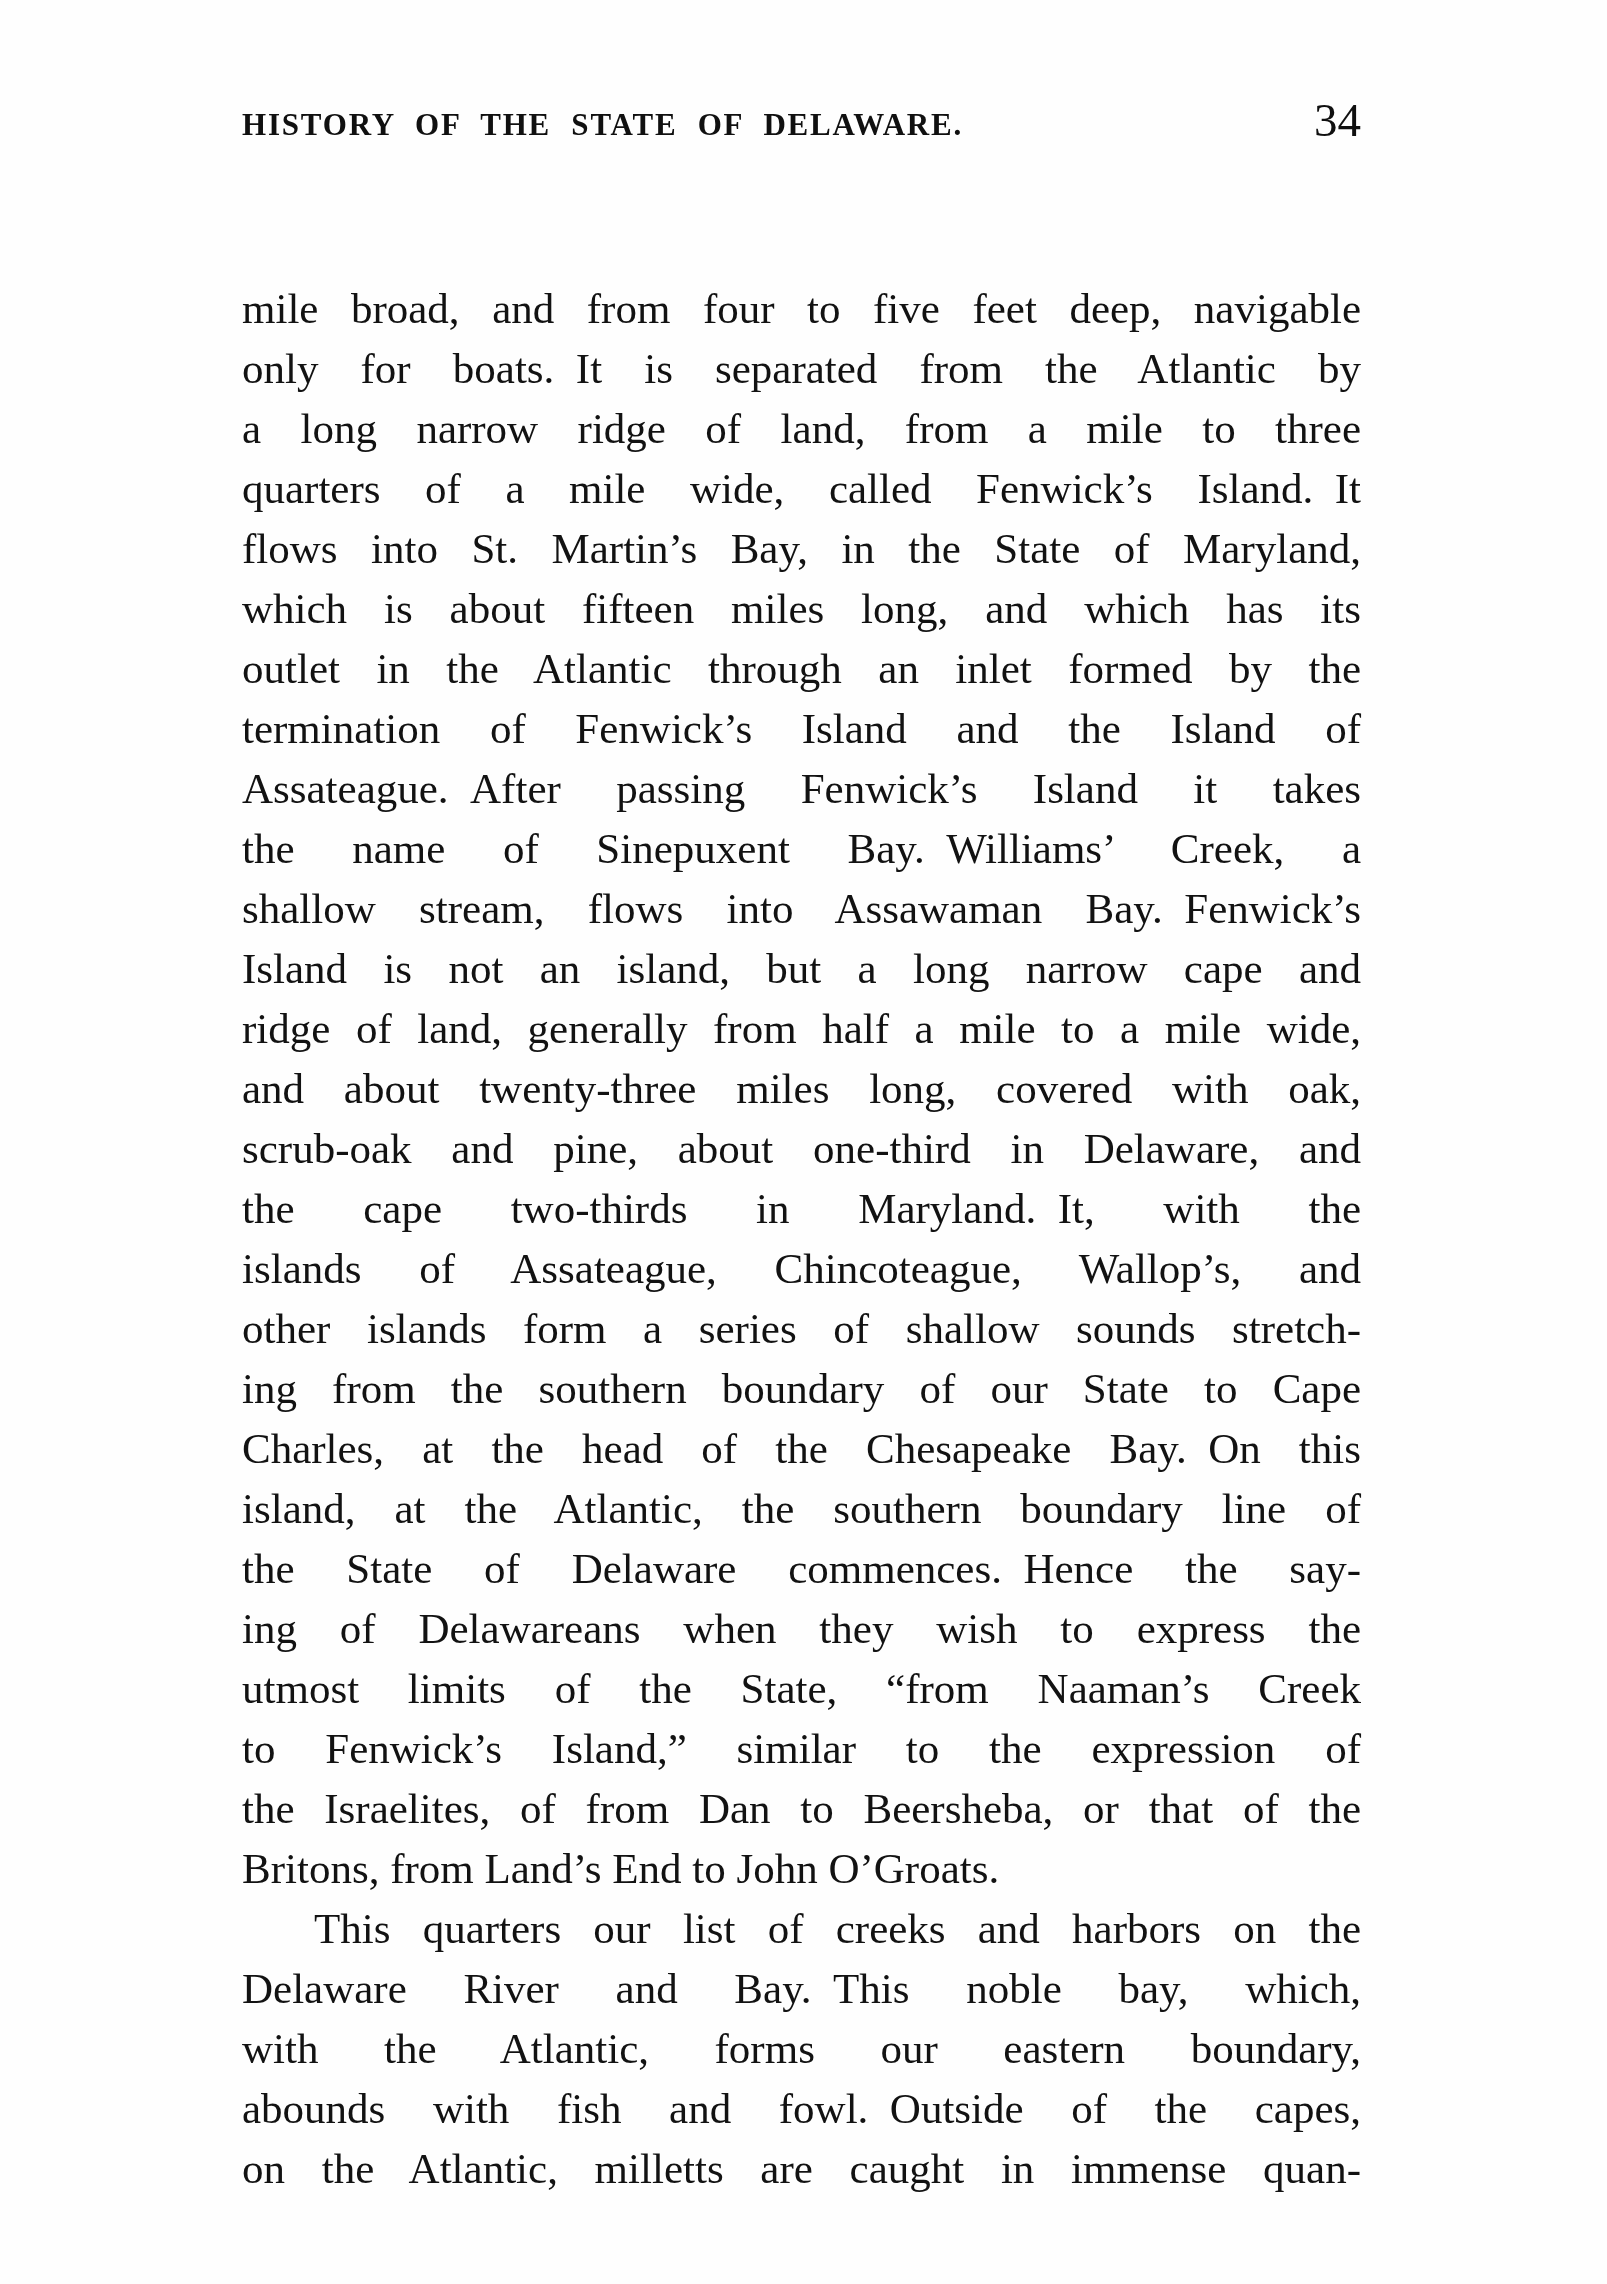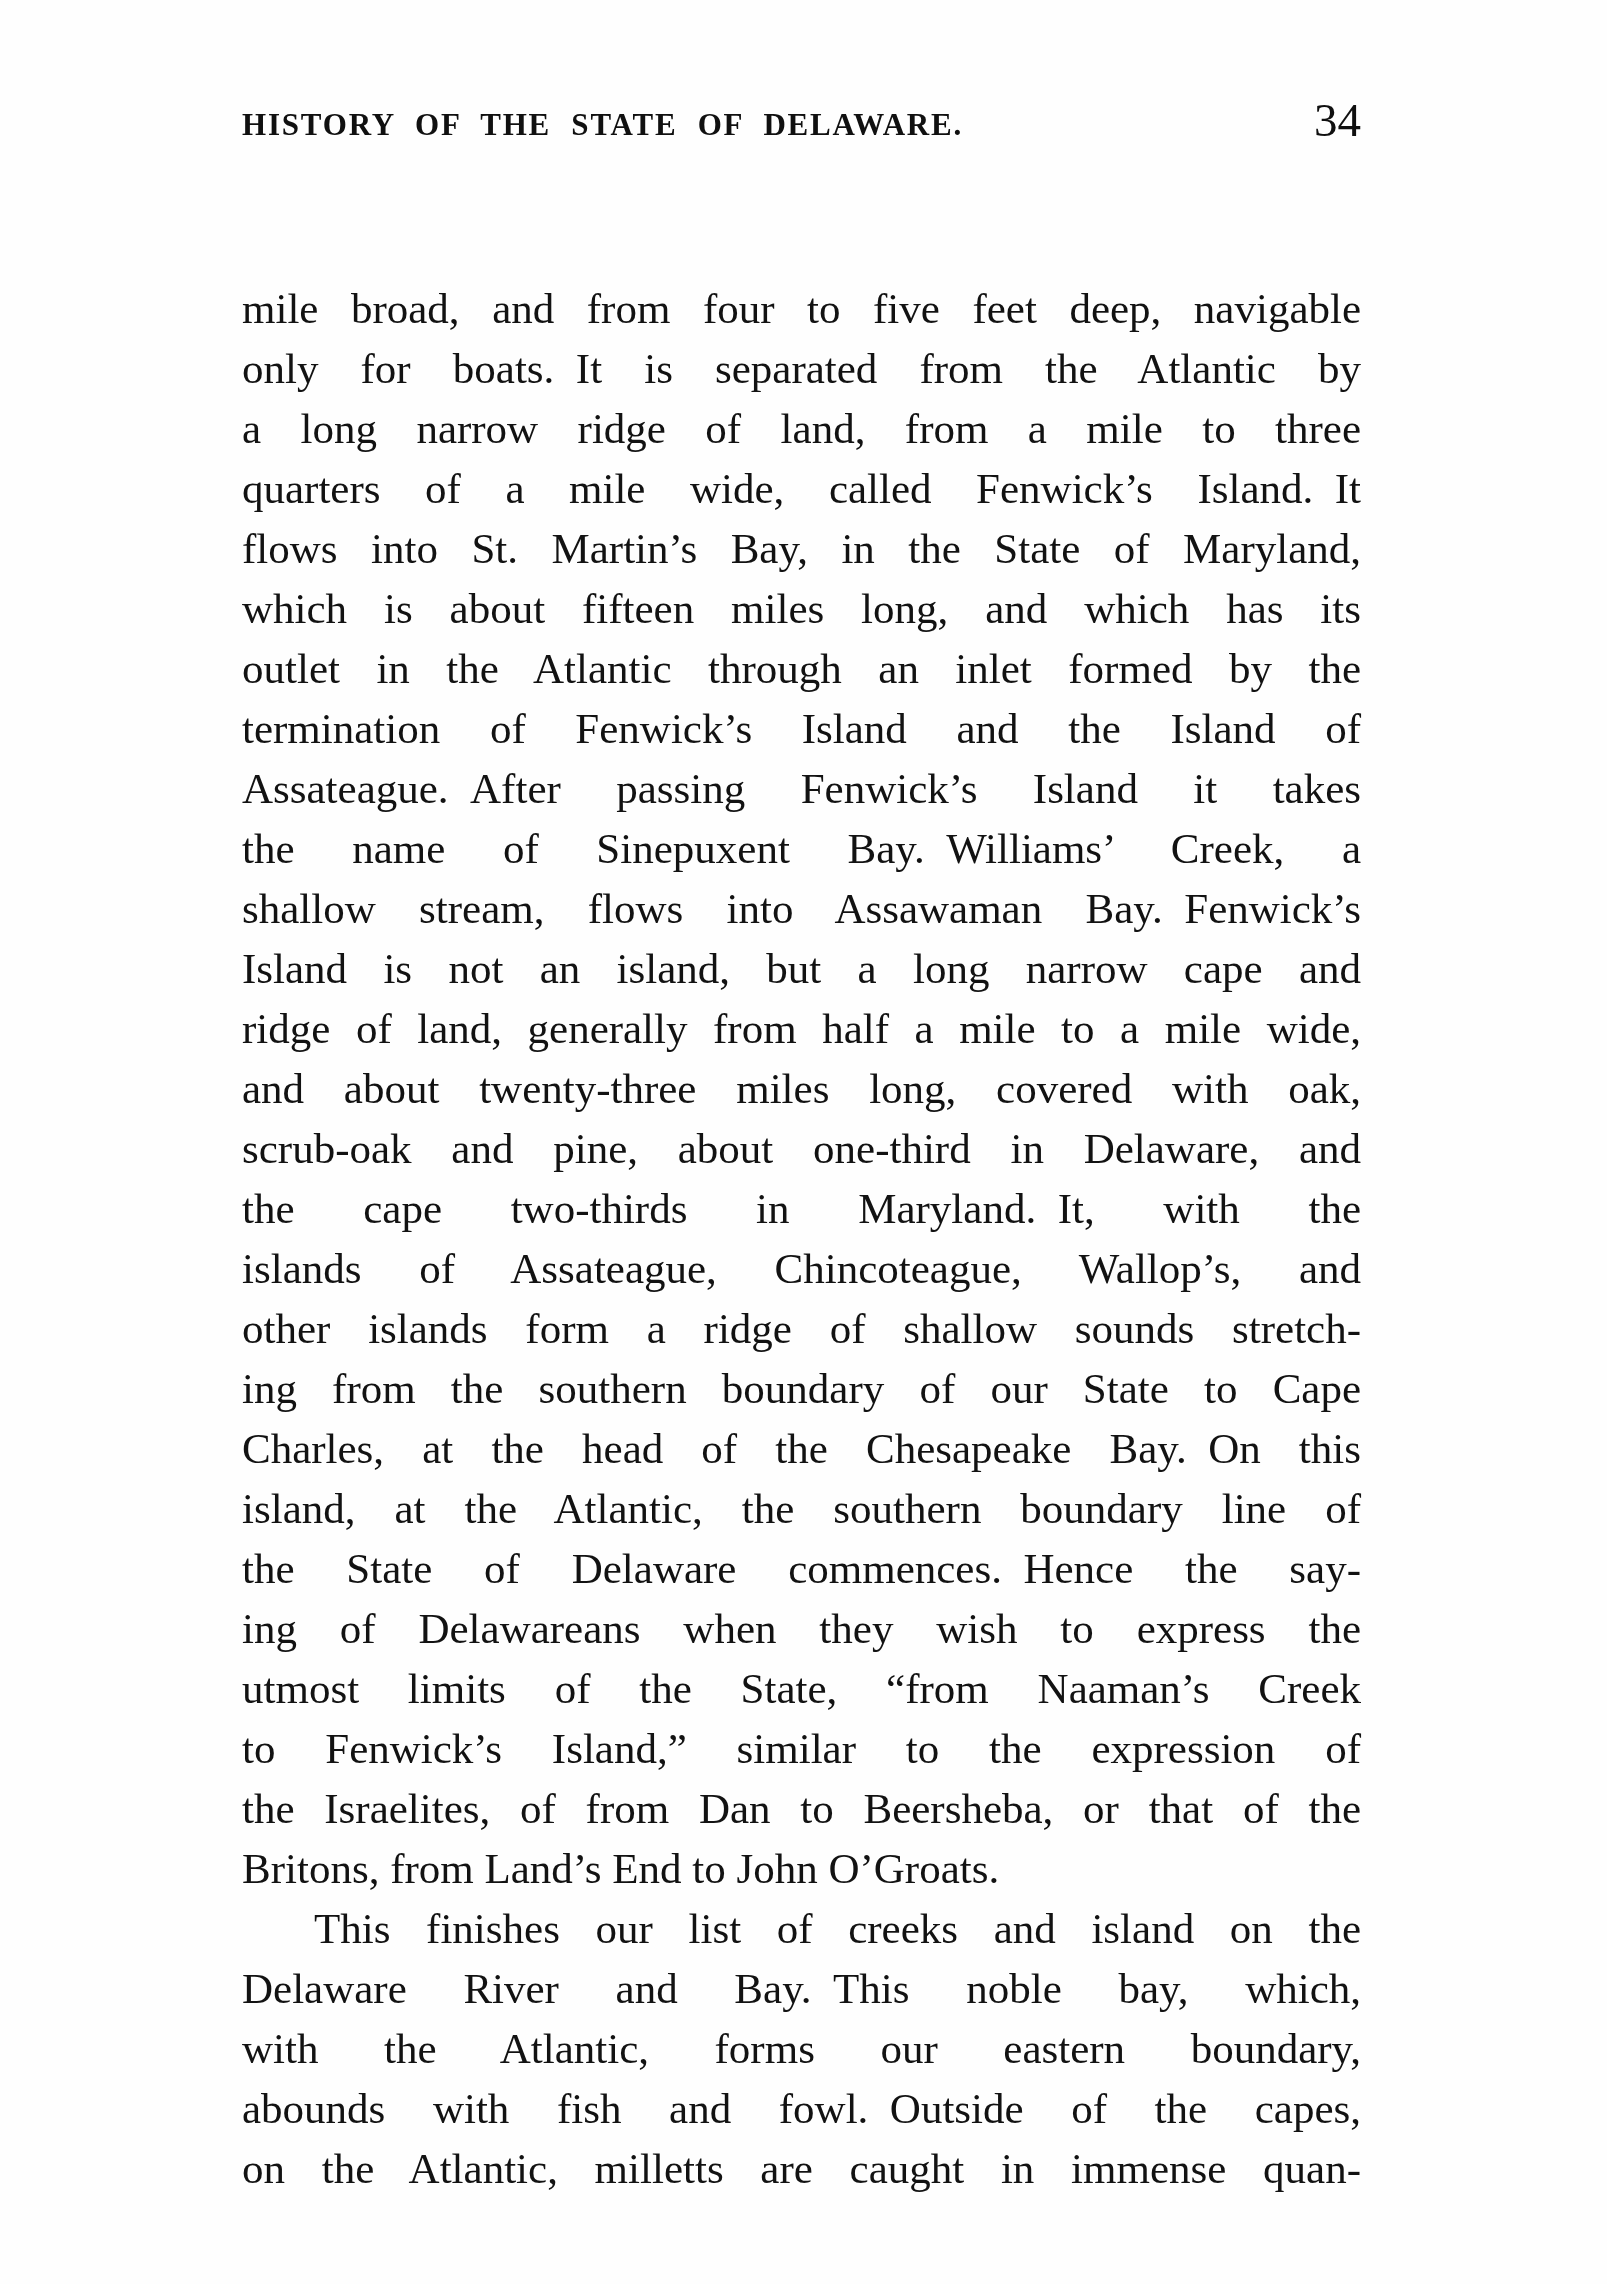--- a/index.html
+++ b/index.html
@@ -83,30 +83,30 @@
       <div class="line">termination of Fenwick’s Island and the Island of</div>
       <div class="line">Assateague. After passing Fenwick’s Island it takes</div>
       <div class="line">the name of Sinepuxent Bay. Williams’ Creek, a</div>
       <div class="line">shallow stream, flows into Assawaman Bay. Fenwick’s</div>
       <div class="line">Island is not an island, but a long narrow cape and</div>
       <div class="line">ridge of land, generally from half a mile to a mile wide,</div>
       <div class="line">and about twenty-three miles long, covered with oak,</div>
       <div class="line">scrub-oak and pine, about one-third in Delaware, and</div>
       <div class="line">the cape two-thirds in Maryland. It, with the</div>
       <div class="line">islands of Assateague, Chincoteague, Wallop’s, and</div>
-      <div class="line">other islands form a ridge of shallow sounds stretch-</div>
+      <div class="line">other islands form a series of shallow sounds stretch-</div>
       <div class="line">ing from the southern boundary of our State to Cape</div>
       <div class="line">Charles, at the head of the Chesapeake Bay. On this</div>
       <div class="line">island, at the Atlantic, the southern boundary line of</div>
       <div class="line">the State of Delaware commences. Hence the say-</div>
       <div class="line">ing of Delawareans when they wish to express the</div>
       <div class="line">utmost limits of the State, “from Naaman’s Creek</div>
       <div class="line">to Fenwick’s Island,” similar to the expression of</div>
       <div class="line">the Israelites, of from Dan to Beersheba, or that of the</div>
       <div class="line para-end">Britons, from Land’s End to John O’Groats.</div>
-      <div class="line indent">This finishes our list of creeks and island on the</div>
+      <div class="line indent">This quarters our list of creeks and harbors on the</div>
       <div class="line">Delaware River and Bay. This noble bay, which,</div>
       <div class="line">with the Atlantic, forms our eastern boundary,</div>
       <div class="line">abounds with fish and fowl. Outside of the capes,</div>
       <div class="line">on the Atlantic, milletts are caught in immense quan-</div>
     </div>
 </div>
 
 
 </body></html>

